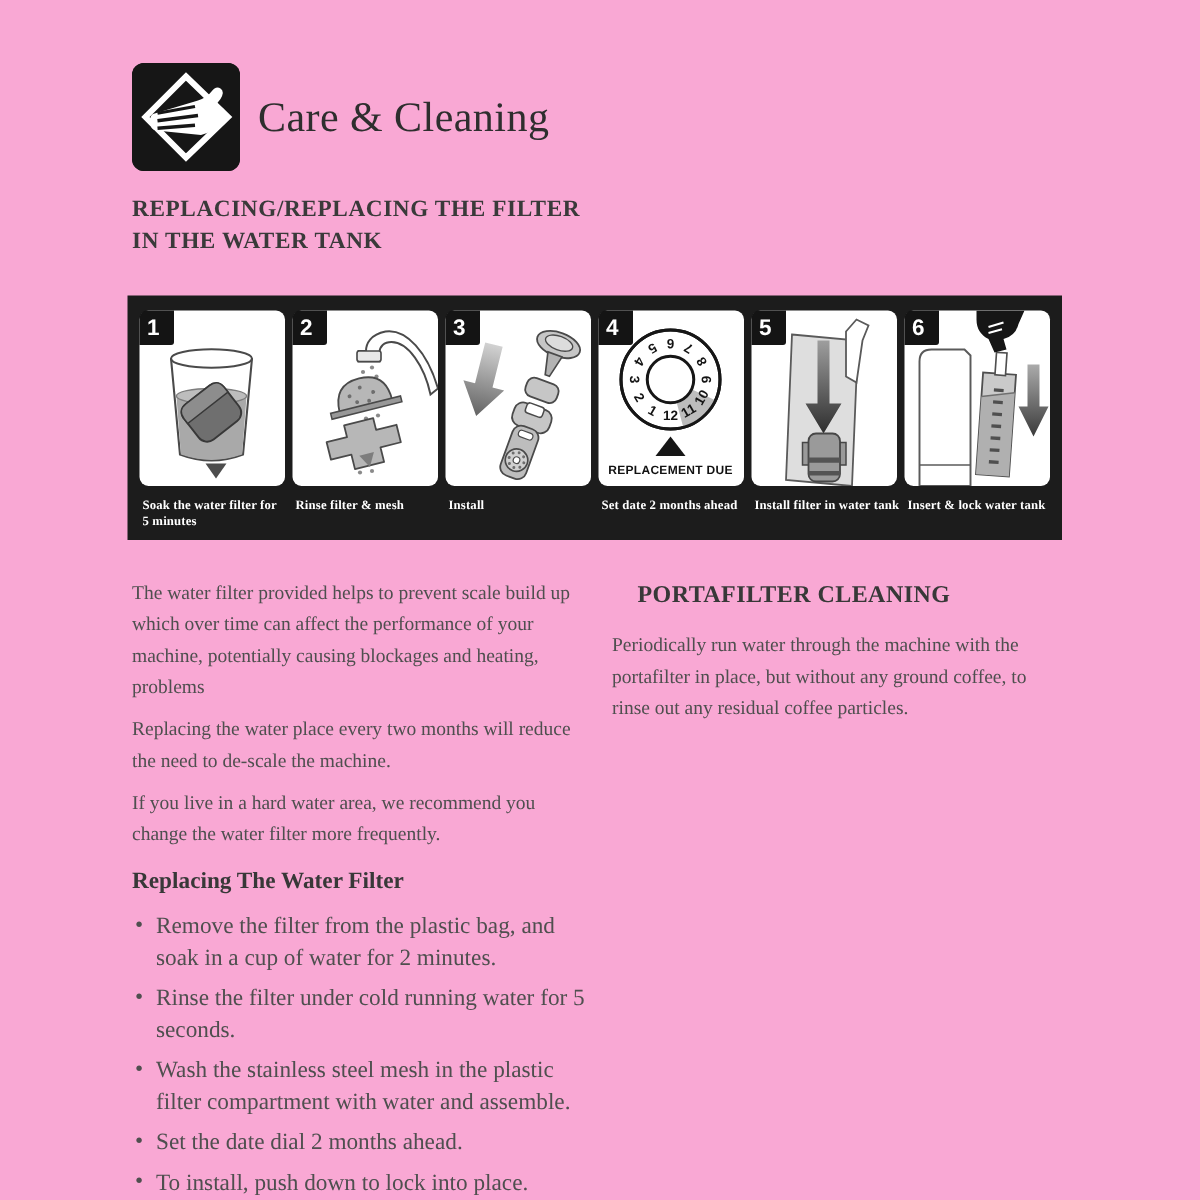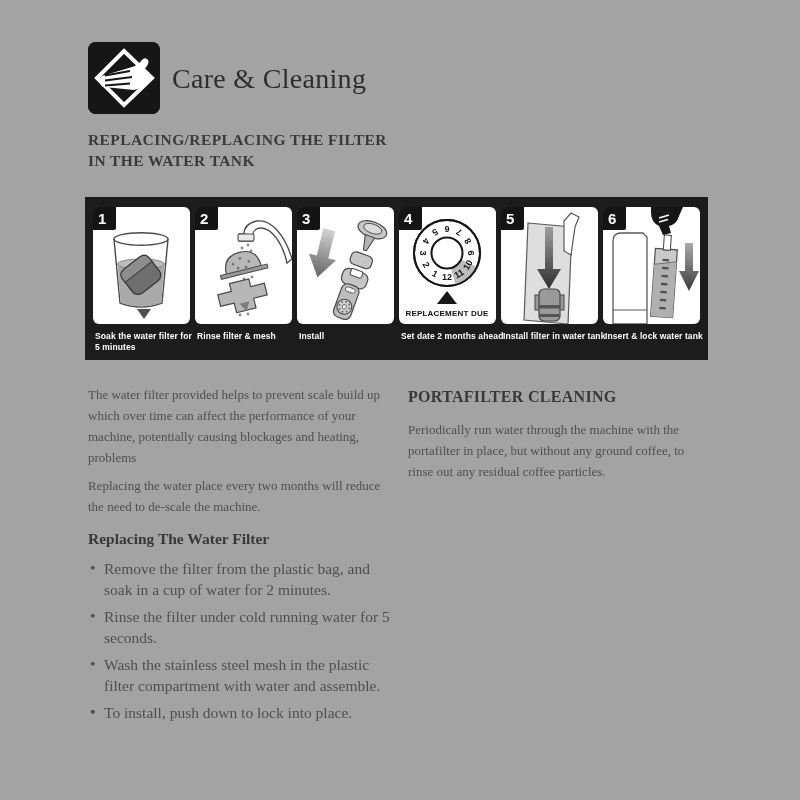--- a/index.html
+++ b/index.html
@@ -1,47 +1,47 @@
 <!DOCTYPE html>
 <html><head>
 <meta charset="utf-8">
 <style>
   html,body{margin:0;padding:0;background:#fff;}
-  .page{position:relative;width:800px;height:800px;background:#a3a3a3;overflow:hidden;
+  .page{position:relative;width:800px;height:800px;background:#f9a8d4;overflow:hidden;
         font-family:"Liberation Serif","DejaVu Serif",serif;color:#4f4f4f;}
 
   
   .icon-box{position:absolute;left:88px;top:42px;width:72px;height:72px;background:#161616;border-radius:8px;}
   .page-title{position:absolute;left:172px;top:64px;font-size:28px;line-height:30px;color:#2e2e2e;letter-spacing:.3px;}
   .section-title{position:absolute;left:88px;top:129px;font-size:15.5px;line-height:21px;font-weight:bold;
                  color:#3a3a3a;letter-spacing:.4px;}
 
   
   .strip{position:absolute;left:85px;top:197px;width:623px;height:163px;background:#1c1c1c;
          display:flex;gap:5px;padding:10px 0 0 8px;box-sizing:border-box;}
   .step{width:97px;flex:0 0 97px;display:flex;flex-direction:column;}
   .card{position:relative;width:97px;height:117px;background:#fff;border-radius:6px;}
   .card svg{position:absolute;left:0;top:0;}
   .badge{position:absolute;left:0;top:0;width:23px;height:23px;background:#141414;color:#fff;
          font-family:"Liberation Sans",sans-serif;font-weight:bold;font-size:15px;line-height:23px;
          padding-left:5px;box-sizing:border-box;border-radius:5px 0 2px 0;z-index:2;}
-  .cap{margin-top:7px;padding-left:2px;font-family:Liberation Sans, sans-serif;font-weight:bold;
+  .cap{margin-top:7px;padding-left:2px;font-family:Liberation Serif, serif;font-weight:bold;
        font-size:8.5px;line-height:1.35;color:#fff;letter-spacing:.1px;}
   .cap .ln{display:block;white-space:nowrap;}
 
   
   .dialnum{font-family:"Liberation Sans",sans-serif;font-weight:bold;font-size:9px;fill:#141414;}
   .dial-label{font-family:"Liberation Sans",sans-serif;font-weight:bold;font-size:8px;fill:#111;letter-spacing:.2px;}
 
   
   .col-left{position:absolute;left:88px;top:384px;width:302px;}
   .col-right{position:absolute;left:408px;top:388px;width:300px;}
   .body-p{margin:0 0 7px 0;font-size:13px;line-height:21px;color:#4f4f4f;}
   .subhead{margin:12px 0 9px 0;font-size:15.5px;line-height:20px;font-weight:bold;color:#383838;}
-  .right-head{margin:0 0 13px 0;font-size:16px;line-height:18px;font-weight:bold;color:#383838;letter-spacing:.3px;}
+  .right-head{margin:0 0 13px 17px;font-size:16px;line-height:18px;font-weight:bold;color:#383838;letter-spacing:.3px;}
   ul.blist{list-style:none;margin:0;padding:0;}
   ul.blist li{position:relative;padding-left:16px;margin:0 0 6px 0;font-size:15.5px;line-height:21px;color:#4f4f4f;}
   .blt{position:absolute;left:2px;top:-1px;color:#4f4f4f;}
 </style>
 </head>
 <body>
 
 <div class="page">
 
   <div class="icon-box">
@@ -269,26 +269,27 @@
       <div class="cap">
         <span class="ln">Insert &amp; lock water tank</span>
       </div>
     </div>
 
   </div>
 
   <div class="col-left">
     <p class="body-p">The water filter provided helps to prevent scale build up which over time can affect the performance of your machine, potentially causing blockages and heating, problems</p>
     <p class="body-p">Replacing the water place every two months will reduce the need to de-scale the machine.</p>
+    <p class="body-p">If you live in a hard water area, we recommend you change the water filter more frequently.</p>
     <div class="subhead">Replacing  The Water Filter</div>
     <ul class="blist">
       <li><span class="blt">•</span><span>Remove the filter from the plastic bag, and soak in a cup of water for 2 minutes.</span></li>
       <li><span class="blt">•</span><span>Rinse the filter under cold running water for 5 seconds.</span></li>
       <li><span class="blt">•</span><span>Wash the stainless steel mesh in the plastic filter compartment with water and assemble.</span></li>
-      <li><span class="blt">•</span></li>
+      <li><span class="blt">•</span><span>Set the date dial 2 months ahead.</span></li>
       <li><span class="blt">•</span><span>To install, push down to lock into place.</span></li>
     </ul>
 
   </div>
 
   <div class="col-right">
     <div class="right-head">PORTAFILTER CLEANING</div>
     <p class="body-p">Periodically run water through the machine with the portafilter in place, but without any ground coffee, to rinse out any residual coffee particles.</p>
   </div>
 

